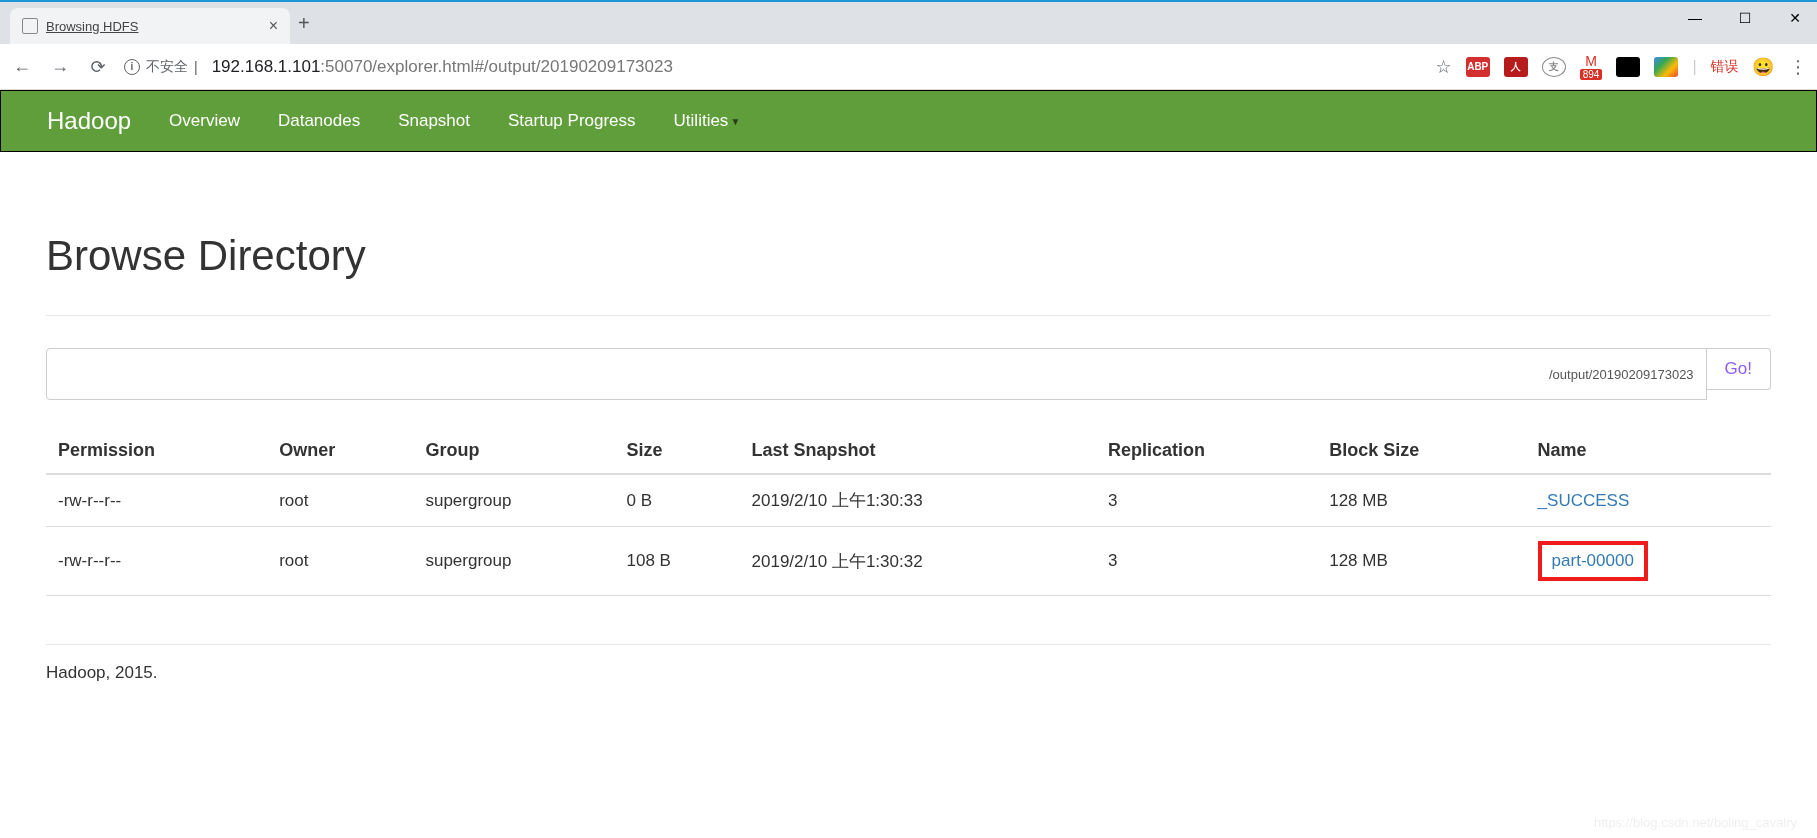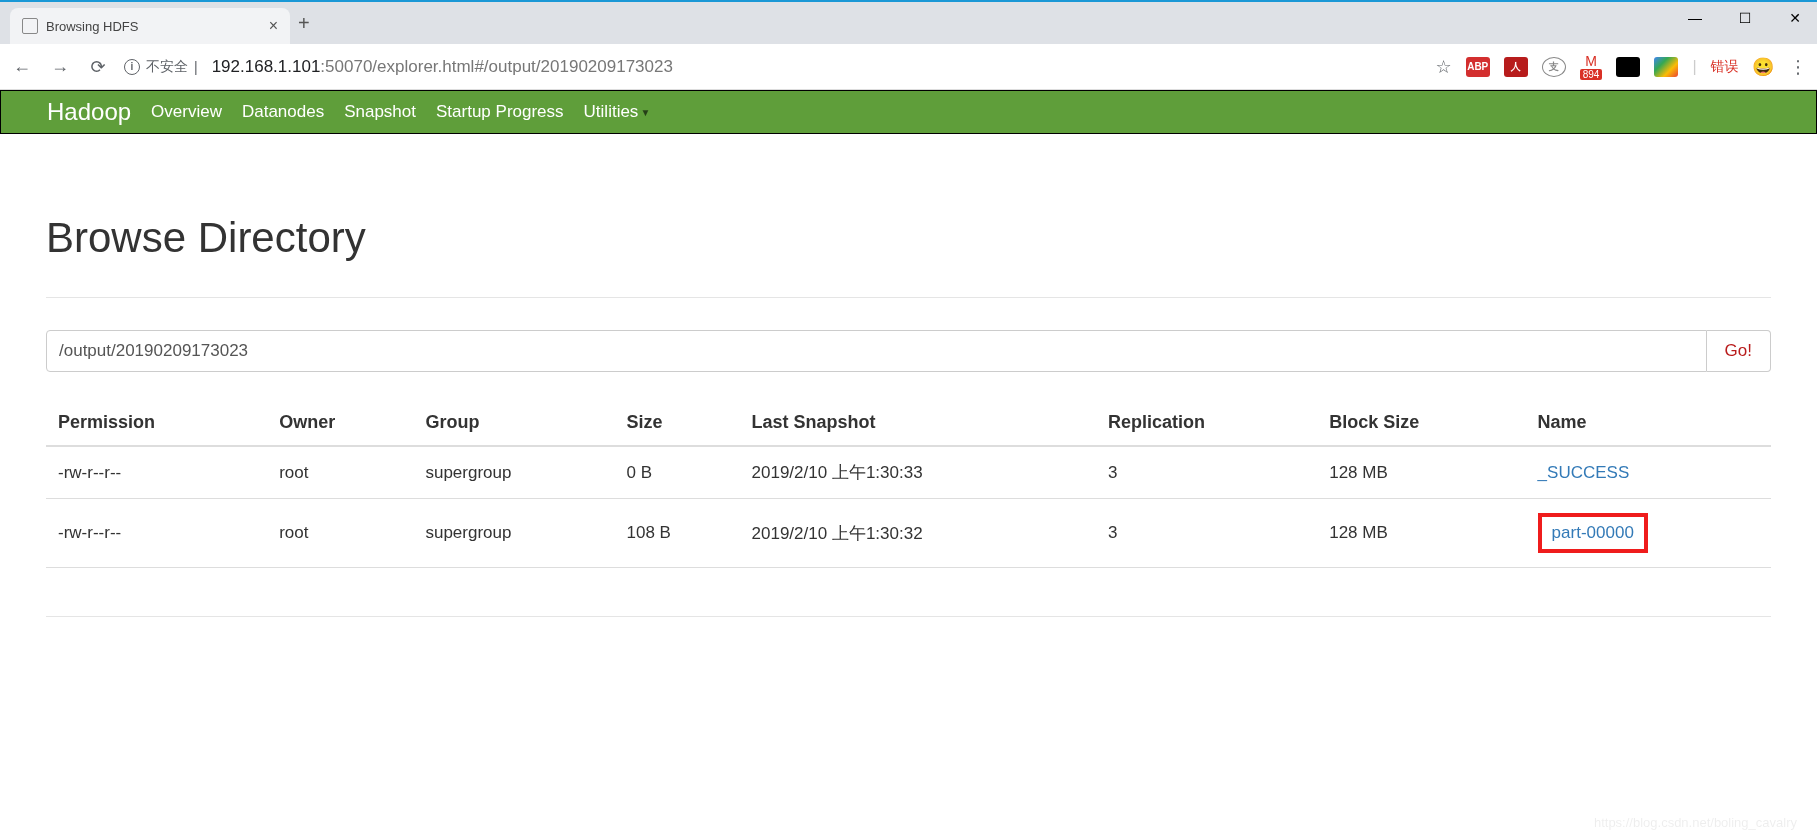--- a/index.html
+++ b/index.html
@@ -3,21 +3,21 @@
   <meta charset="utf-8">
   <style>
     * { margin: 0; padding: 0; box-sizing: border-box; }
     body { font-family: -apple-system, BlinkMacSystemFont, "Segoe UI", Arial, sans-serif; background: #fff; width: 1817px; }
 
     
     .browser-chrome { background: #dee1e6; border-top: 2px solid #1a98d6; }
     .tab-bar { display: flex; align-items: center; height: 42px; padding-left: 10px; }
     .tab { display: flex; align-items: center; background: #f2f3f5; border-radius: 8px 8px 0 0; padding: 0 12px; height: 36px; margin-top: 6px; width: 280px; gap: 8px; }
     .tab-favicon { width: 16px; height: 16px; border: 1px solid #888; border-radius: 2px; }
-    .tab-title { flex: 1; font-size: 13px; color: #444; }
+    .tab-title { flex: 1; font-size: 13px; color: #444; text-decoration: underline; }
     .tab-close { font-size: 16px; color: #555; cursor: pointer; background: none; border: none; }
     .new-tab { margin-left: 8px; font-size: 20px; color: #555; background: none; border: none; cursor: pointer; }
     .window-controls { position: absolute; right: 12px; top: 10px; display: flex; gap: 30px; font-size: 16px; color: #333; }
     .win-btn { background: none; border: none; cursor: pointer; font-size: 14px; width: 20px; }
 
     .address-row { display: flex; align-items: center; height: 46px; background: #fff; padding: 0 10px; gap: 14px; border-bottom: 1px solid #ddd; }
     .nav-btn { background: none; border: none; font-size: 18px; color: #5f6368; cursor: pointer; width: 24px; }
     .security { display: flex; align-items: center; gap: 6px; color: #5f6368; font-size: 14px; }
     .info-icon { width: 16px; height: 16px; border: 1.5px solid #5f6368; border-radius: 50%; display: inline-flex; align-items: center; justify-content: center; font-size: 10px; font-weight: bold; }
     .url { font-size: 17px; color: #777; }
@@ -30,33 +30,33 @@
     .shield { background: #fff; border: 1.5px solid #888; color: #888; border-radius: 50%; }
     .gmail { color: #d93025; font-size: 14px; }
     .gmail-badge { background: #d93025; color: #fff; font-size: 10px; padding: 0 3px; border-radius: 2px; }
     .qr { background: #000; }
     .gd { background: linear-gradient(135deg,#4285f4,#34a853,#fbbc05,#ea4335); }
     .err-label { color: #d93025; font-size: 14px; }
     .emoji { font-size: 18px; }
     .menu-dots { font-size: 18px; color: #5f6368; }
 
     
-    .navbar { background: #5f9e3a; display: flex; align-items: center; height: 44px; padding: 0 46px; gap: 20px; border: 1px solid #000; }
+    .navbar { background: #5f9e3a; display: flex; align-items: center; height: 62px; padding: 0 46px; gap: 38px; border: 1px solid #000; }
     .brand { color: #fff; font-size: 24px; font-weight: 500; }
     .nav-link { color: #fff; font-size: 17px; cursor: pointer; text-decoration: none; }
     .caret { font-size: 10px; opacity: 0.6; margin-left: 2px; }
 
     
     .container { padding: 30px 46px 20px 46px; }
     .page-title { font-size: 42px; font-weight: 400; color: #333; margin: 50px 0 35px 0; }
     hr.title-hr { border: none; border-top: 1px solid #e5e5e5; margin-bottom: 32px; }
 
     .path-row { display: flex; gap: 0; margin-bottom: 28px; }
-    .path-input { flex: 1; height: 42px; border: 1px solid #ccc; border-radius: 4px 0 0 4px; padding: 0 12px; font-size: 17px; color: #555; }
-    .go-btn { height: 42px; padding: 9px 18px; border: 1px solid #ccc; border-left: none; border-radius: 0 4px 4px 0; background: #fff; font-size: 17px; color: #b91c1c; cursor: pointer; }
+    .path-input { flex: 1; height: 52px; border: 1px solid #ccc; border-radius: 4px 0 0 4px; padding: 0 12px; font-size: 13px; color: #555; text-align: right; }
+    .go-btn { height: 42px; padding: 9px 18px; border: 1px solid #ccc; border-left: none; border-radius: 0 4px 4px 0; background: #fff; font-size: 17px; color: #8b5cf6; cursor: pointer; }
 
     table { width: 100%; border-collapse: collapse; }
     th { text-align: left; font-size: 18px; font-weight: 700; color: #333; padding: 12px 12px; border-bottom: 2px solid #ddd; }
     td { font-size: 17px; color: #333; padding: 14px 12px; border-bottom: 1px solid #ddd; }
     .file-link { color: #337ab7; cursor: pointer; text-decoration: none; }
     .highlight-box { border: 4px solid #ef1c1c; padding: 6px 10px; display: inline-block; }
 
     hr.bottom-hr { border: none; border-top: 1px solid #e5e5e5; margin: 48px 0 18px 0; }
     .footer { font-size: 17px; color: #333; }
     .watermark { position: fixed; right: 20px; bottom: 8px; font-size: 13px; color: rgba(0,0,0,0.07); }
@@ -162,15 +162,16 @@
           <td>108 B</td>
           <td>2019/2/10 上午1:30:32</td>
           <td>3</td>
           <td>128 MB</td>
           <td><span class="highlight-box"><a class="file-link">part-00000</a></span></td>
         </tr>
       </tbody>
   </table>
 
   <hr class="bottom-hr">
+  <div class="footer">Hadoop, 2015.</div>
 </div>
 
 <div class="watermark">https://blog.csdn.net/boling_cavalry</div>
 
 </body></html>

